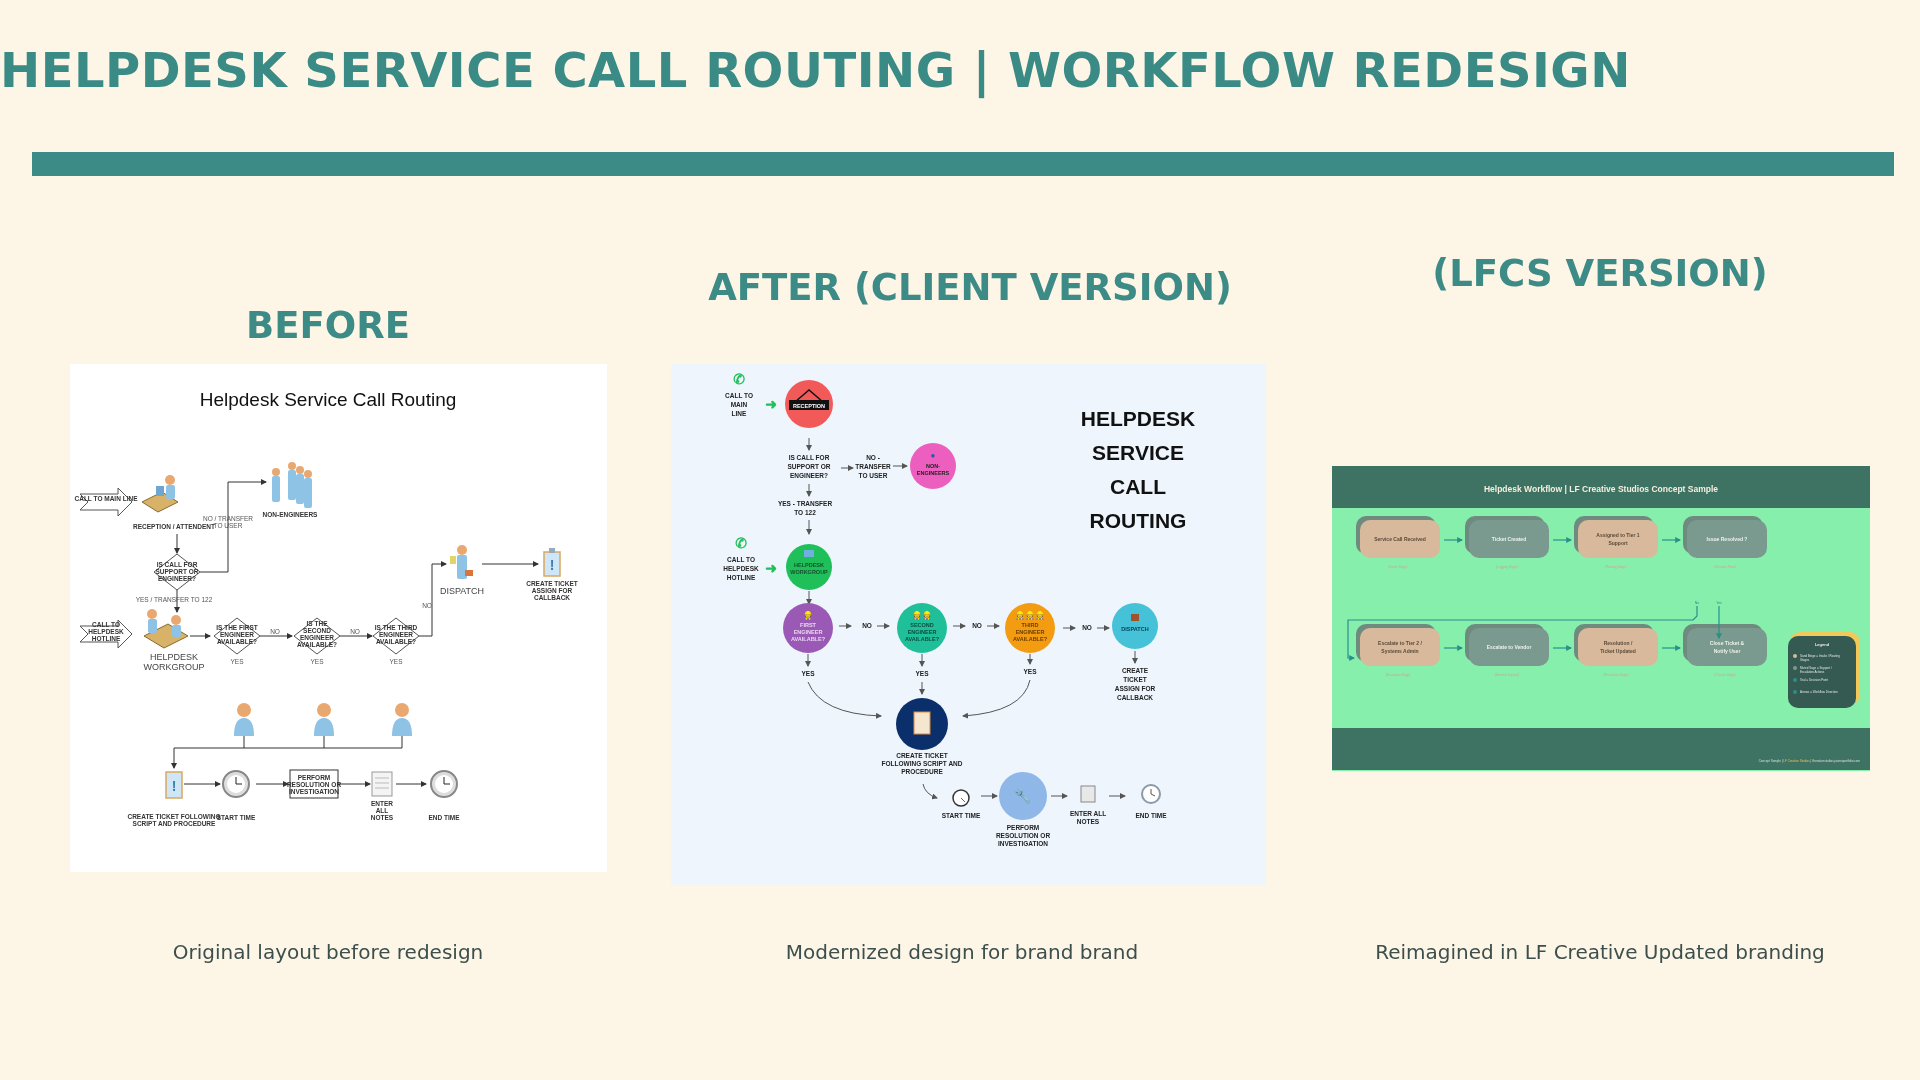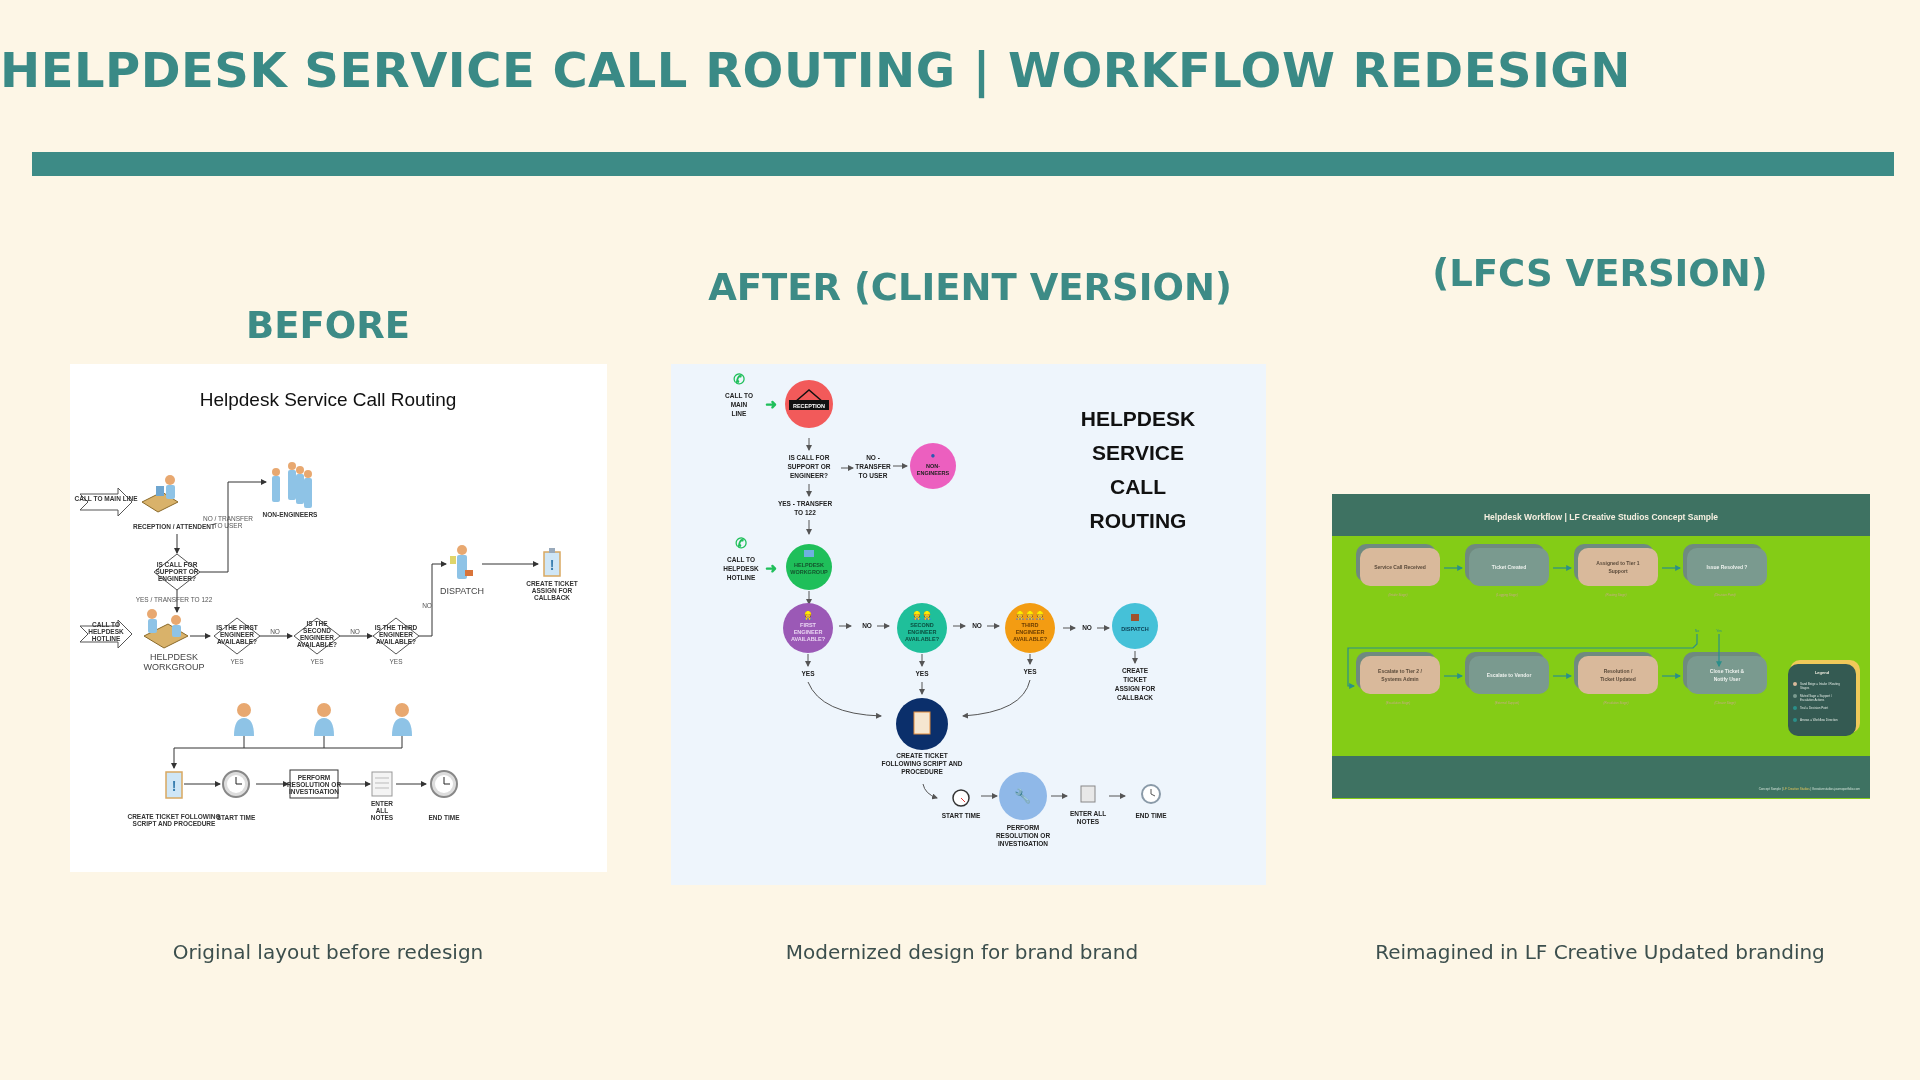--- a/index.html
+++ b/index.html
@@ -303,21 +303,21 @@
   <g>
     <circle cx="480" cy="430" r="9" fill="#fff" stroke="#8a9aa8" stroke-width="2"></circle>
     <line x1="480" y1="430" x2="480" y2="425" stroke="#555"></line>
           <line x1="480" y1="430" x2="484" y2="432" stroke="#555"></line>
   </g>
   <text x="480" y="454">END TIME</text>
   </g>
 </svg>
 </div>
 
-<div class="panel" style="left:1332px;top:466px;width:538px;height:305px;background:#84cc16;margin-top:28px;">
+<div class="panel" style="left:1332px;top:466px;width:538px;height:305px;background:#86efac;">
 <svg width="538" height="305" viewBox="0 0 538 305">
   <defs>
     <marker id="ra" markerWidth="5" markerHeight="5" refX="4" refY="2.5" orient="auto">
           <path d="M0,0 L5,2.5 L0,5 Z" fill="#2a8f8a"></path>
         </marker>
   </defs>
   <rect x="0" y="0" width="538" height="42" fill="#3e7262"></rect>
   <text x="269" y="26" text-anchor="middle" font-size="8.5" font-weight="bold" fill="#f5efe0">Helpdesk Workflow | LF Creative Studios Concept Sample</text>
   <g id="rows">
         <g>

